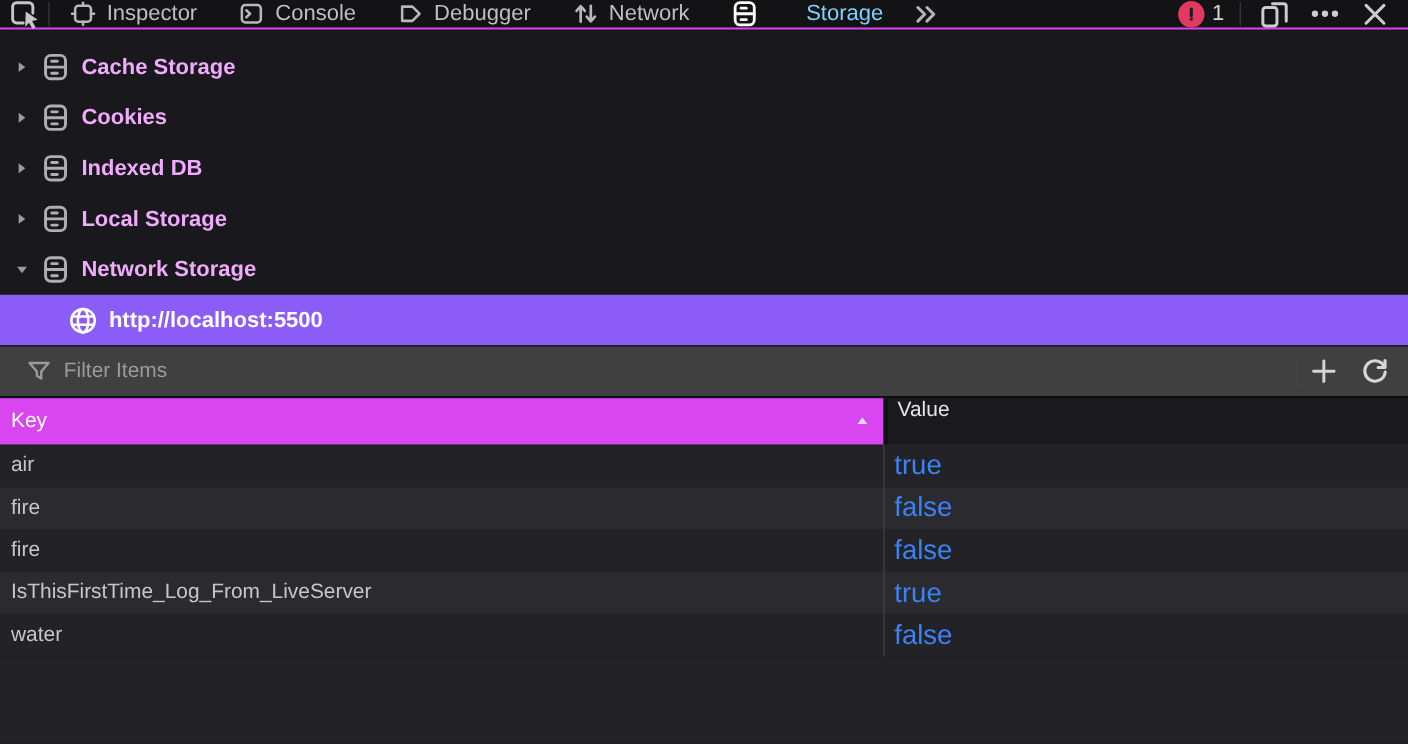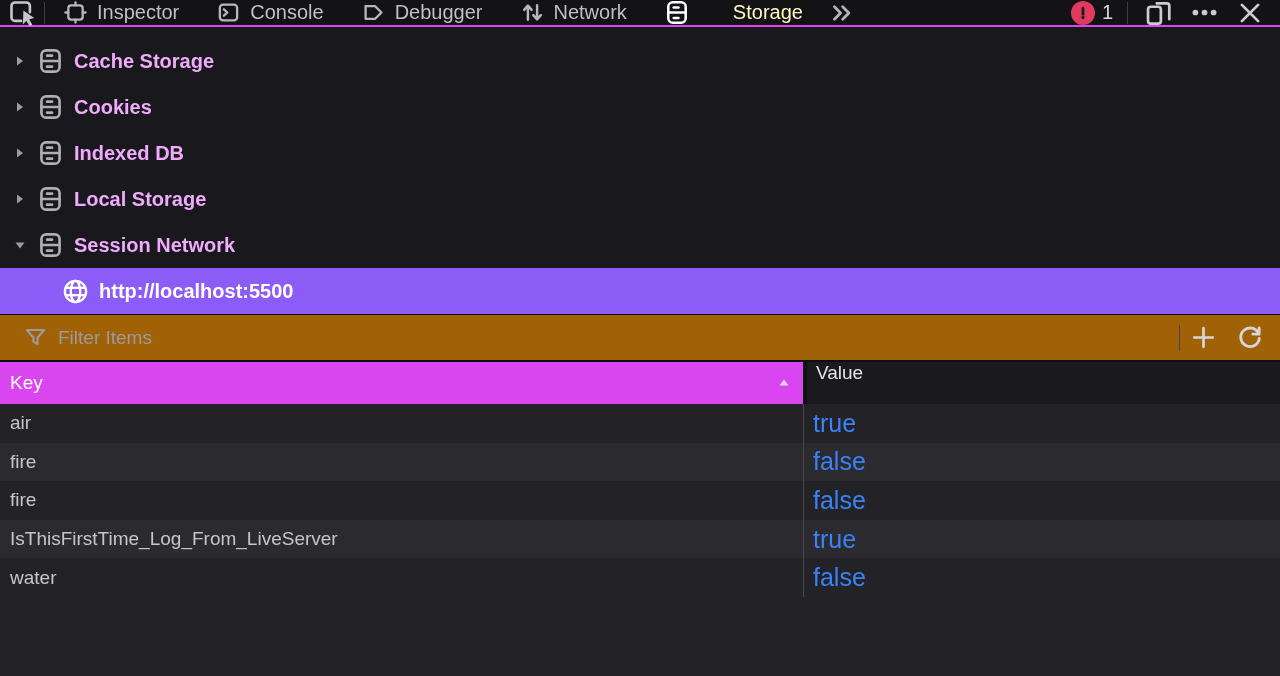--- a/index.html
+++ b/index.html
@@ -8,42 +8,42 @@
   .devtools { width:1280px; height:676px; display:flex; flex-direction:column; }
 
   
   .tabbar { height:27px; background:#131316; border-bottom:2px solid #d946ef;
     display:flex; align-items:center; flex:0 0 auto; color:#bfbfc4; }
   .pick-btn { width:44px; height:25px; display:flex; align-items:center; justify-content:center; color:#c6c6cb; }
   .vdiv { width:1px; height:22px; background:#3c3c41; flex:0 0 auto; }
   .tab { display:flex; align-items:center; gap:10px; padding:0 19px; height:25px;
     font-size:20px; color:#bfbfc4; cursor:default; }
   .tab .ticon { display:flex; color:#b7b7bc; }
-  .tab.active { color:#fef9c3;gap:44px; }
+  .tab.active { color:#7dd3fc;gap:44px; }
   .tab.active .ticon { color:#ffffff; }
   .tab-chevron { display:flex; align-items:center; padding:0 8px; color:#b4b4b9; }
   .tb-right { margin-left:auto; display:flex; align-items:center; gap:14px; padding-right:14px; }
   .err-badge { display:flex; align-items:center; gap:7px; }
   .badge-circle { width:24px; height:24px; border-radius:50%; background:#e03a5e;
     display:flex; align-items:center; justify-content:center; }
   .badge-count { font-size:20px; color:#d6d6da; }
   .tb-btn { display:flex; align-items:center; justify-content:center; width:32px; height:25px; color:#cbcbd0; }
 
   
   .tree { background:#19191d; padding-top:11px; flex:0 0 auto; }
   .tree-row { height:46px; display:flex; align-items:center; }
   .twisty { width:16px; height:16px; margin-left:12px; flex:0 0 auto; display:flex; color:#9a9a9f; }
   .tree-ic { margin-left:10px; display:flex; color:#aeaeb3; flex:0 0 auto; }
   .tree-label { margin-left:11px; font-size:20px; font-weight:bold; color:#f0abfc; }
   .tree-row.child { background:#8b5cf6; }
   .globe { margin-left:62px; display:flex; color:#ffffff; flex:0 0 auto; }
   .child-label { margin-left:10px; font-size:20px; font-weight:600; color:#ffffff; }
 
   
-  .filterbar { height:48px; background:#a16207; border-top:1px solid #0b0b0d;
+  .filterbar { height:48px; background:#404040; border-top:1px solid #0b0b0d;
     border-bottom:2px solid #0e0e11; display:flex; align-items:center; flex:0 0 auto; }
   .funnel { margin-left:24px; display:flex; color:#9a9a9f; flex:0 0 auto; }
   .filter-input { flex:1; margin-left:11px; background:transparent; border:none; outline:none;
     font-size:19px; color:#d6d6da; font-family:"Liberation Sans",sans-serif; }
   .filter-input::placeholder { color:#9a9a9f; opacity:1; }
   .fb-div { width:1px; height:26px; background:#48484d; flex:0 0 auto; }
   .fb-btn { width:46px; height:40px; display:flex; align-items:center; justify-content:center;
     color:#d6d6da; flex:0 0 auto; }
   .fb-btn.last { margin-right:8px; }
 
@@ -257,21 +257,21 @@
           </svg>
       </span>
       <span class="tree-ic">
         <svg width="25" height="30" viewBox="0 0 16 16" fill="none" stroke="currentColor" stroke-width="1.7" stroke-linecap="round">
           <rect x="2.2" y="1.2" width="11.6" height="13.6" rx="3"></rect>
           <line x1="2.2" y1="8" x2="13.8" y2="8"></line>
           <line x1="5.8" y1="4.6" x2="9" y2="4.6"></line>
             <line x1="5.8" y1="11.6" x2="9" y2="11.6"></line>
         </svg>
       </span>
-      <span class="tree-label">Session Network</span>
+      <span class="tree-label">Network Storage</span>
     </div>
 
     <div class="tree-row child">
       <span class="globe">
         <svg width="27" height="27" viewBox="0 0 16 16" fill="none" stroke="currentColor" stroke-width="1.4">
           <circle cx="8" cy="8" r="6.3"></circle>
           <ellipse cx="8" cy="8" rx="2.8" ry="6.3"></ellipse>
           <line x1="2" y1="5.8" x2="14" y2="5.8"></line>
           <line x1="2" y1="10.2" x2="14" y2="10.2"></line>
         </svg>

